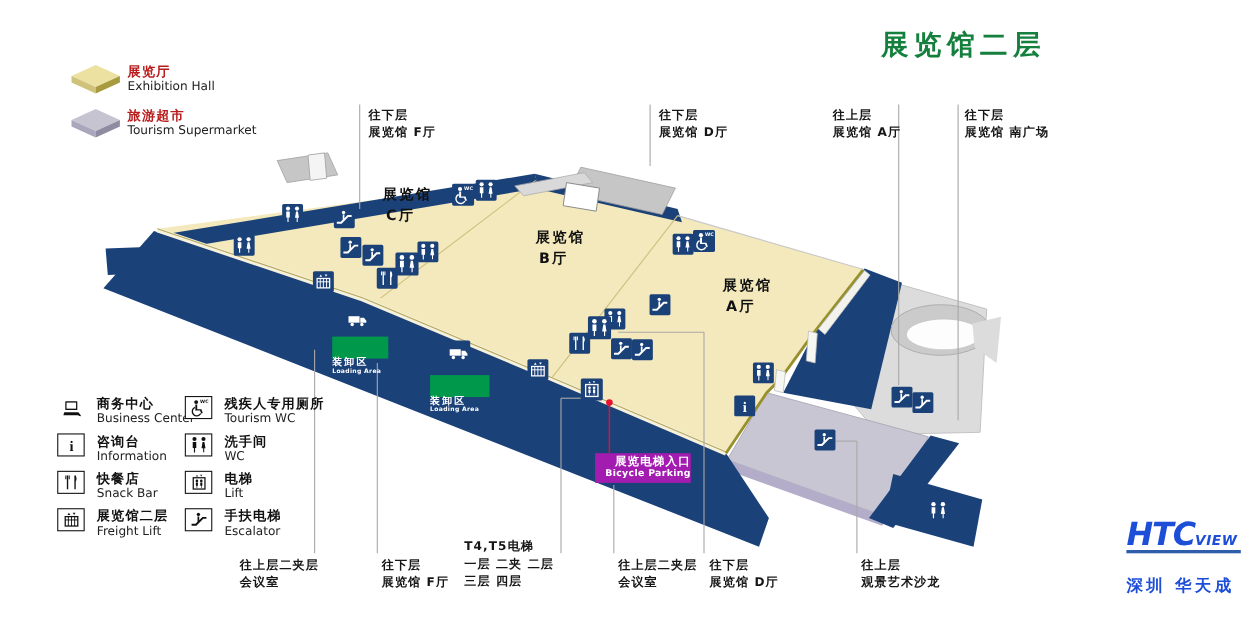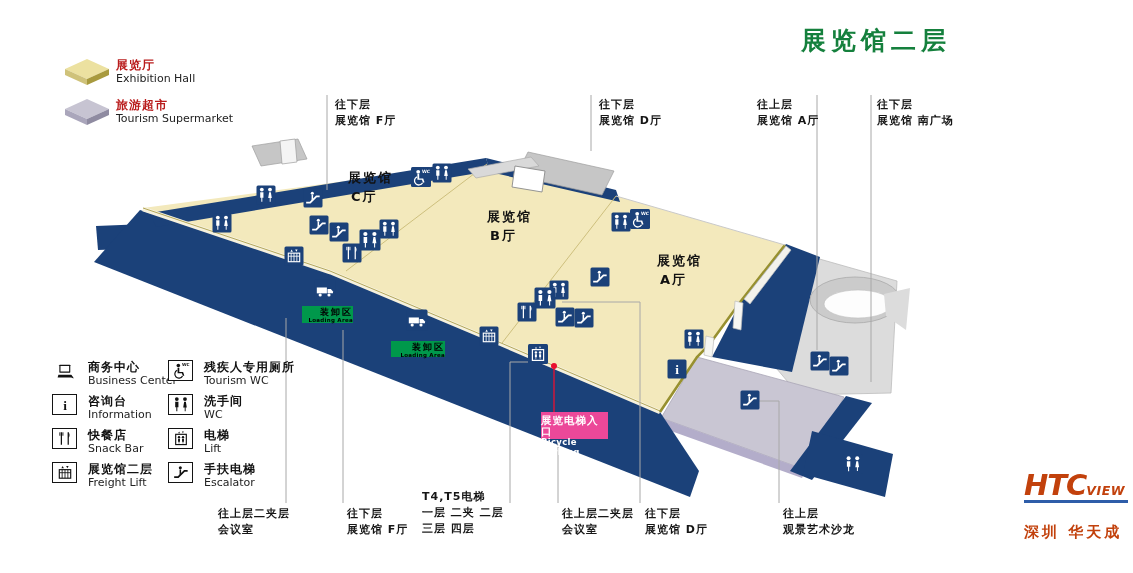--- a/index.html
+++ b/index.html
@@ -21,30 +21,30 @@
   .larea .en{font-size:11px;color:#222;line-height:13px;white-space:nowrap;}
   
   .fitem{position:absolute;}
   .fbox{position:absolute;left:0;top:0;width:25px;height:21px;border:1.6px solid #141414;
         background:#fff;display:flex;align-items:center;justify-content:center;color:#111;box-sizing:border-box;}
   .fbox.noborder{border:none;width:28px;height:23px;}
   .ftxt{position:absolute;left:36px;top:0;}
   .ftxt .zh{font-size:12px;font-weight:bold;letter-spacing:1px;color:#111;line-height:14px;white-space:nowrap;}
   .ftxt .en{font-size:11px;color:#222;line-height:13px;white-space:nowrap;}
   
-  .loading-box{position:absolute;background:#00984b;color:#000000;text-align:right;box-sizing:border-box;padding-top:2px;}
+  .loading-box{position:absolute;background:#00984b;color:#ffffff;text-align:left;box-sizing:border-box;padding-top:20px;}
   .loading-box .zh{font-size:9px;font-weight:bold;letter-spacing:2px;line-height:9px;}
   .loading-box .en{font-size:5.5px;font-weight:bold;line-height:6px;letter-spacing:0.3px;}
   
-  .entrance-box{position:absolute;left:541px;top:412px;width:67px;height:27px;background:#ec4899;
-                color:#fff;text-align:left;box-sizing:border-box;padding-top:3px;}
+  .entrance-box{position:absolute;left:541px;top:412px;width:87px;height:27px;background:#a21caf;
+                color:#fff;text-align:right;box-sizing:border-box;padding-top:3px;}
   .entrance-box .zh{font-size:10.5px;font-weight:bold;letter-spacing:1px;line-height:11px;}
   .entrance-box .en{font-size:8.5px;font-weight:bold;line-height:10px;letter-spacing:0.3px;}
   
-  .logo{position:absolute;left:1024px;top:471px;color:#c2410c;}
+  .logo{position:absolute;left:1024px;top:471px;color:#1d4ed8;}
   .logo-row{display:inline-block;border-bottom:3px solid #2e5da9;padding-right:3px;white-space:nowrap;}
   .logo-htc{font-size:29px;font-weight:900;font-style:italic;letter-spacing:-1px;line-height:29px;}
   .logo-view{font-size:12.5px;font-weight:bold;font-style:italic;letter-spacing:0.5px;}
   .logo-cn{font-size:15px;font-weight:bold;letter-spacing:3px;margin-top:20px;white-space:nowrap;}
   svg.mapsvg{position:absolute;left:0;top:0;}
 </style>
 </head>
 <body>
 
 <div class="stage">

